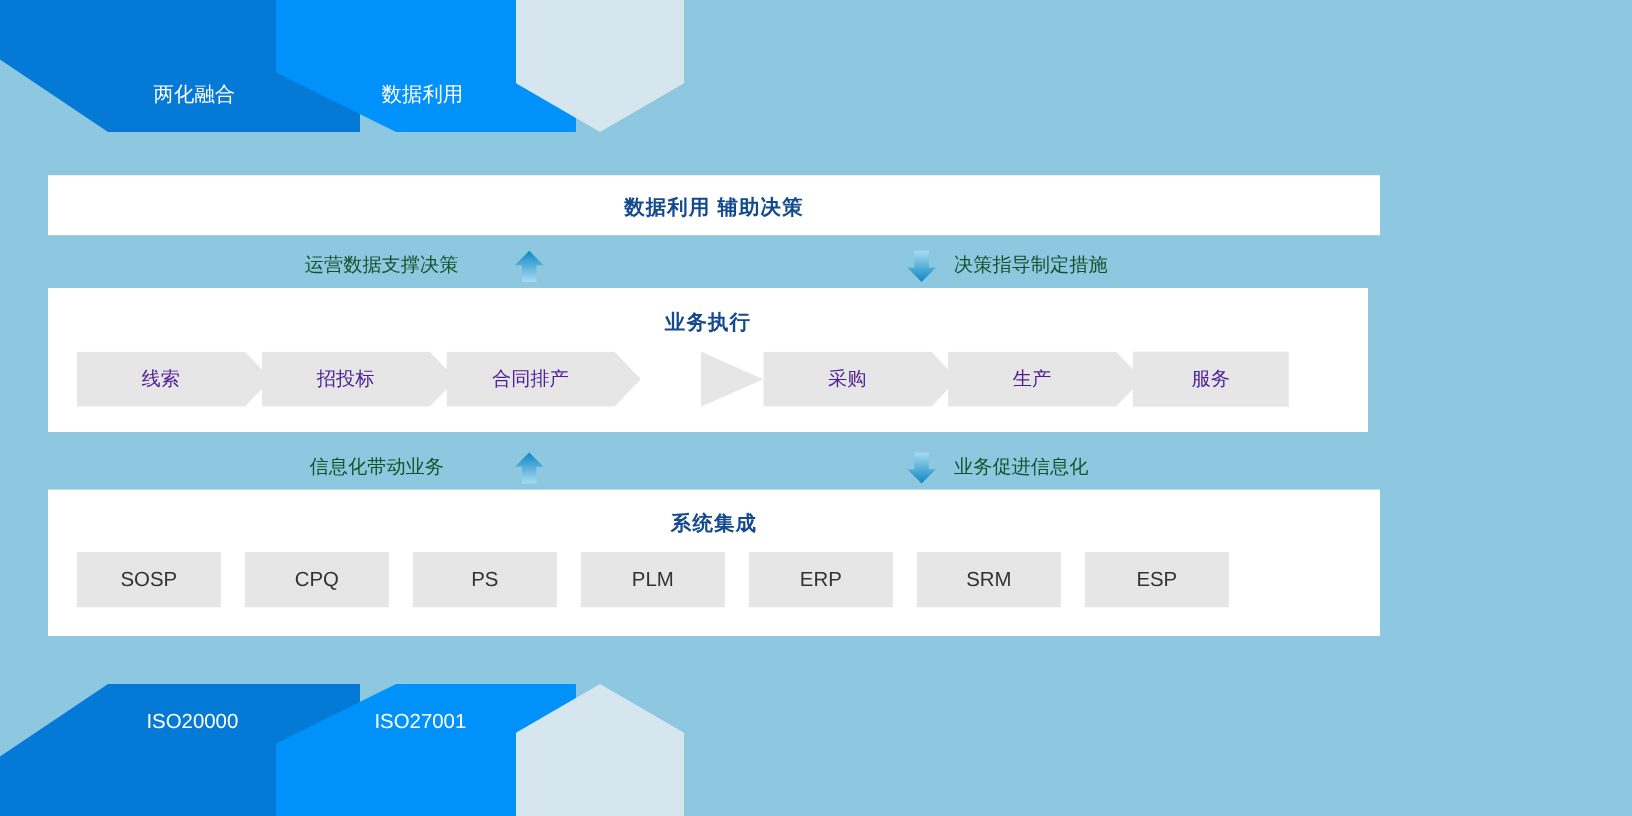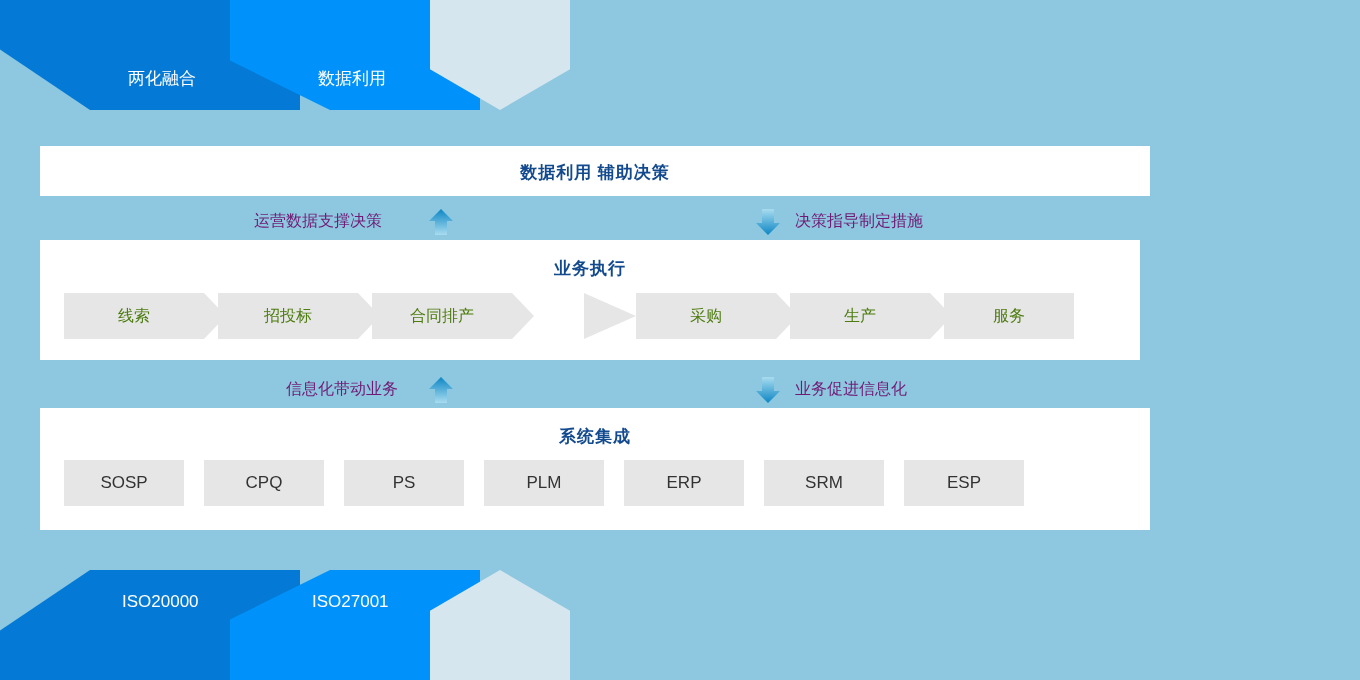--- a/index.html
+++ b/index.html
@@ -51,30 +51,30 @@
   #panel-decision{top:146px;width:1110px;height:50px;}
   #panel-exec{top:240px;width:1100px;height:120px;}
   #panel-system{top:408px;width:1110px;height:122px;}
 
   
   .arrow-row{position:absolute;left:0;width:1360px;height:40px;}
   #arrow-row-1{top:202px;}
   #arrow-row-2{top:370px;}
 
   .arrow-text{
-    position:absolute;top:9px;color:#701a75;font-size:16px;white-space:nowrap;text-align:right;
+    position:absolute;top:9px;color:#14532d;font-size:16px;white-space:nowrap;text-align:right;
   }
   .arrow-glyph{position:absolute;top:3px;width:34px;height:34px;}
 
   
   .chev-group{position:absolute;display:flex;align-items:stretch;height:46px;}
   .chev{
     position:relative;background:#e6e6e6;height:46px;
     display:flex;align-items:center;justify-content:center;
-    color:#4d7c0f;font-size:16px;white-space:nowrap;
+    color:#4c1d95;font-size:16px;white-space:nowrap;
   }
   .chev.arrowed{
     clip-path:polygon(0 0,calc(100% - 22px) 0,100% 50%,calc(100% - 22px) 100%,0 100%);
     margin-right:-8px;padding-right:22px;
   }
   .chev.plain{margin-right:0;}
   .chev.headonly{width:52px;background:#e6e6e6;
     clip-path:polygon(0 0,100% 50%,0 100%);}
 
   #chev-left{left:64px;top:293px;}
@@ -155,21 +155,21 @@
     </div>
     <div class="chev arrowed" style="width:140px">
       <span>生产</span>
     </div>
     <div class="chev plain" style="width:130px">
       <span>服务</span>
     </div>
   </div>
 
   <div class="arrow-row" id="arrow-row-2">
-    <div class="arrow-text" style="left:286px">信息化带动业务</div>
+    <div class="arrow-text" style="left:258px">信息化带动业务</div>
     <div class="arrow-glyph" style="left:424px">
       <svg width="34" height="34" viewBox="0 0 34 34">
         <defs>
           <linearGradient id="gUp2" x1="0" y1="0" x2="0" y2="1">
             <stop offset="0%" stop-color="#0c86c4"></stop>
             <stop offset="100%" stop-color="#a9dcf0"></stop>
           </linearGradient>
         </defs>
         <polygon points="17,4 29,16 23,16 23,30 11,30 11,16 5,16" fill="url(#gUp2)"></polygon>
       </svg>

